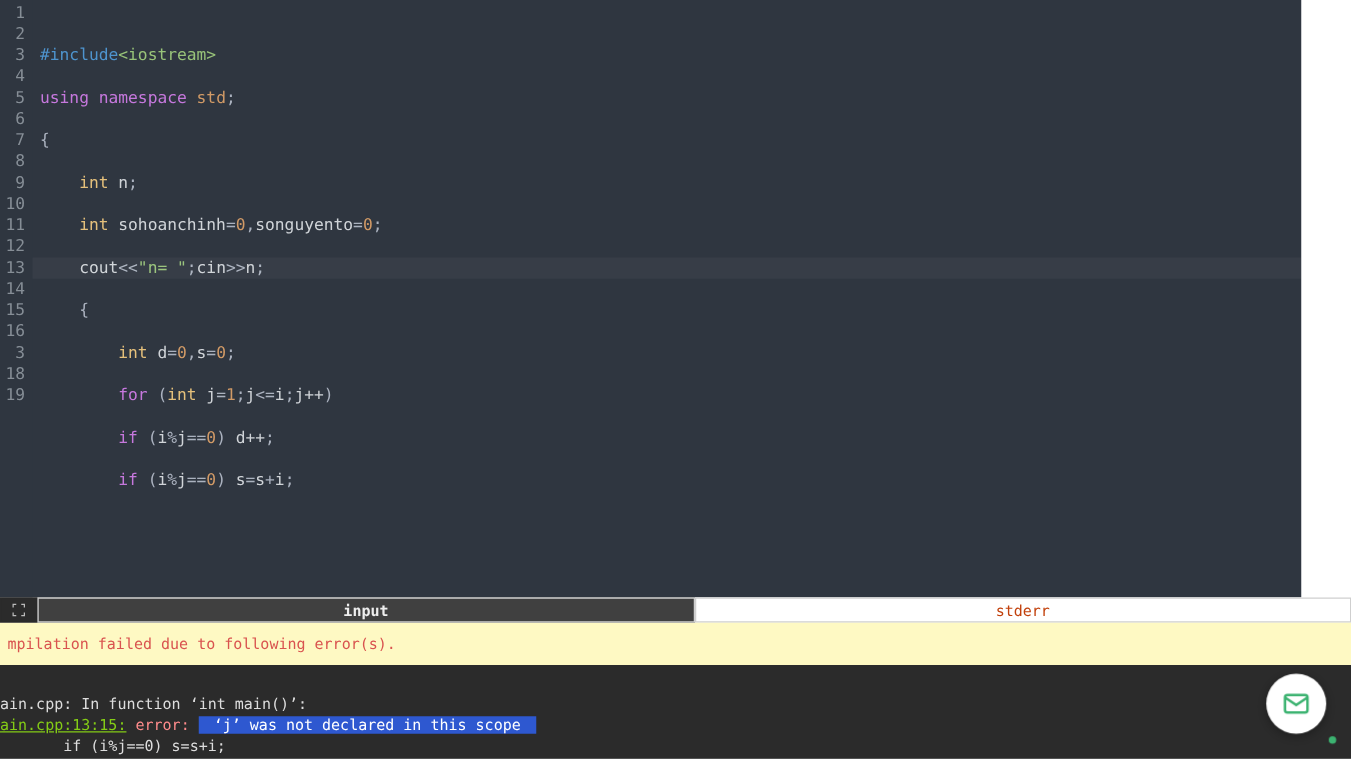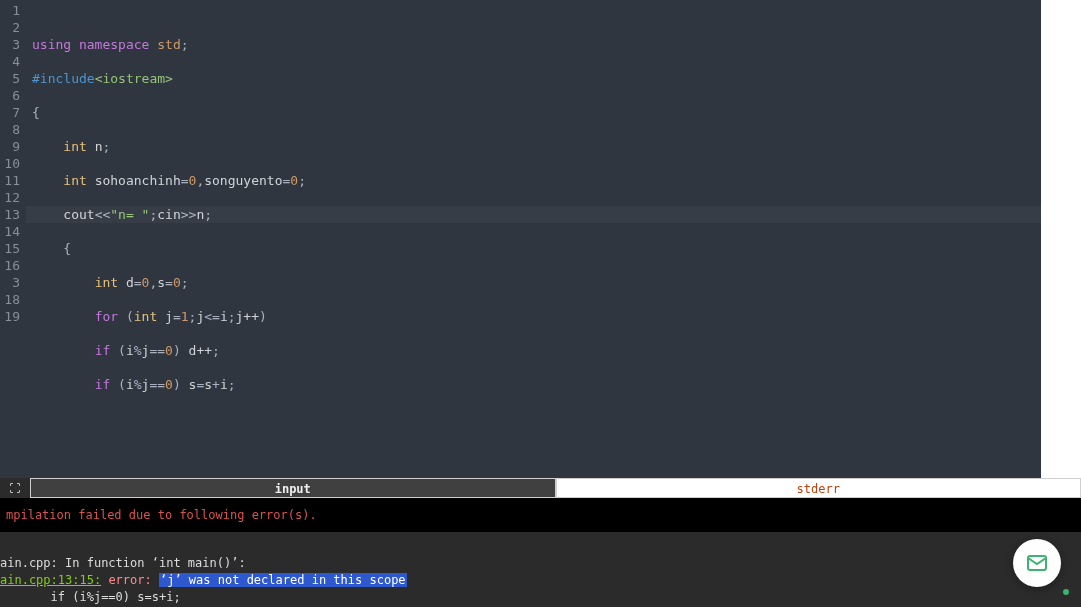--- a/index.html
+++ b/index.html
@@ -71,37 +71,37 @@
     cursor: pointer;
   }
   .tab.selected { background: #404040; color: #eee; font-weight: bold; }
   .expand {
     width: 30px; background: #2b2b2b;
     border: 1px solid #2b2b2b;
     display: flex; align-items: center; justify-content: center;
     cursor: pointer;
   }
   .console {
-    background: #000000;
+    background: #fef9c3;
     padding: 4px 6px;
     font-size: 12px;
   }
   .err-head { color: #d9534f; margin-bottom: 6px; margin-top: 6px; }
   .term {
     background: #2b2b2b;
     color: #ddd;
     font-family: Consolas, monospace;
     font-size: 12px;
     padding: 6px 6px 24px 0;
     white-space: pre;
     line-height: 17px;
   }
   .term .loc { color: #84cc16; text-decoration: underline; }
   .term .errkw { color: #ff8c8c; }
-  .term .highlight { background: #2e58d0; color: #fff; padding: 0 1px; }
+  .term .highlight { background: #2e58d0; color: #fff; padding: 0 12px; }
   .fab {
     position: fixed;
     bottom: 20px; right: 20px;
     width: 48px; height: 48px;
     border-radius: 50%;
     background: #fff;
     box-shadow: 0 2px 8px rgba(0,0,0,.3);
     display: flex; align-items: center; justify-content: center;
     cursor: pointer;
   }
@@ -127,22 +127,22 @@
     <div>13</div>
     <div>14</div>
     <div>15</div>
     <div>16</div>
     <div>3</div>
     <div>18</div>
     <div>19</div>
   </div>
   <div class="code">
     <div class="hl-line" style="top:206px;"></div>
+<div><span class="pre">#include</span><span class="hdr">&lt;iostream&gt;</span></div>
 <div><span class="kw">using</span> <span class="kw">namespace</span> <span class="id">std</span><span class="op">;</span></div>
-<div><span class="pre">#include</span><span class="hdr">&lt;iostream&gt;</span></div>
 <div><span class="op">{</span></div>
 <div>    <span class="typ">int</span> <span class="pln">n</span><span class="op">;</span></div>
 <div>    <span class="typ">int</span> <span class="pln">sohoanchinh</span><span class="op">=</span><span class="num">0</span><span class="op">,</span><span class="pln">songuyento</span><span class="op">=</span><span class="num">0</span><span class="op">;</span></div>
 <div>    <span class="pln">cout</span><span class="op">&lt;&lt;</span><span class="str">"n= "</span><span class="op">;</span><span class="pln">cin</span><span class="op">&gt;&gt;</span><span class="pln">n</span><span class="op">;</span></div>
 <div>    <span class="op">{</span></div>
 <div>        <span class="typ">int</span> <span class="pln">d</span><span class="op">=</span><span class="num">0</span><span class="op">,</span><span class="pln">s</span><span class="op">=</span><span class="num">0</span><span class="op">;</span></div>
 <div>        <span class="kw">for</span> <span class="op">(</span><span class="typ">int</span> <span class="pln">j</span><span class="op">=</span><span class="num">1</span><span class="op">;</span><span class="pln">j</span><span class="op">&lt;=</span><span class="pln">i</span><span class="op">;</span><span class="pln">j++</span><span class="op">)</span></div>
 <div>        <span class="kw">if</span> <span class="op">(</span><span class="pln">i</span><span class="op">%</span><span class="pln">j</span><span class="op">==</span><span class="num">0</span><span class="op">)</span> <span class="pln">d++</span><span class="op">;</span></div>
 <div>        <span class="kw">if</span> <span class="op">(</span><span class="pln">i</span><span class="op">%</span><span class="pln">j</span><span class="op">==</span><span class="num">0</span><span class="op">)</span> <span class="pln">s</span><span class="op">=</span><span class="pln">s</span><span class="op">+</span><span class="pln">i</span><span class="op">;</span></div>
 

